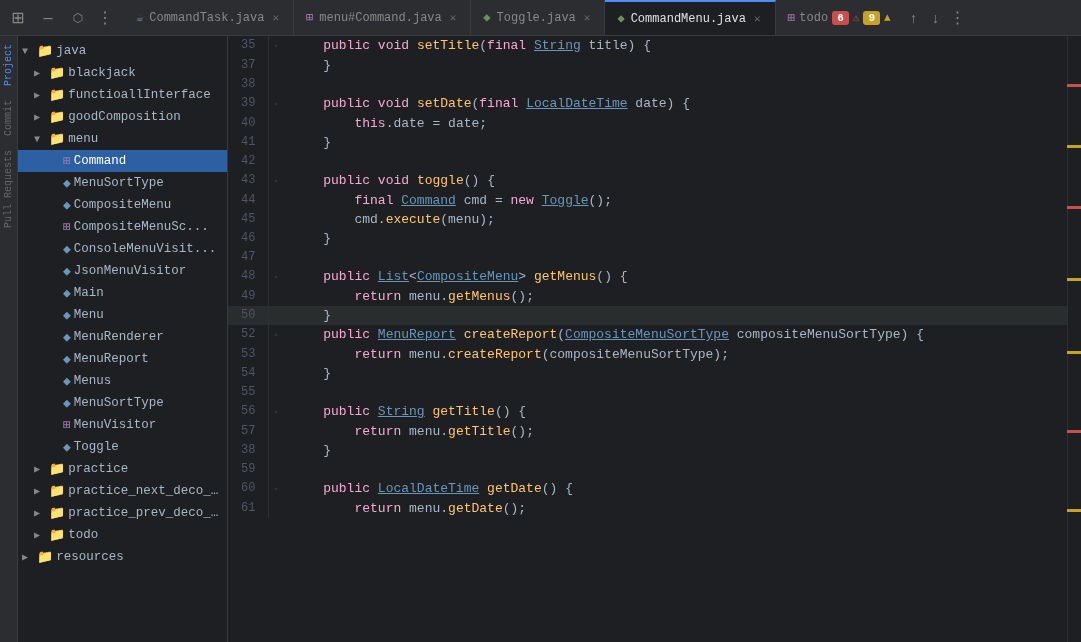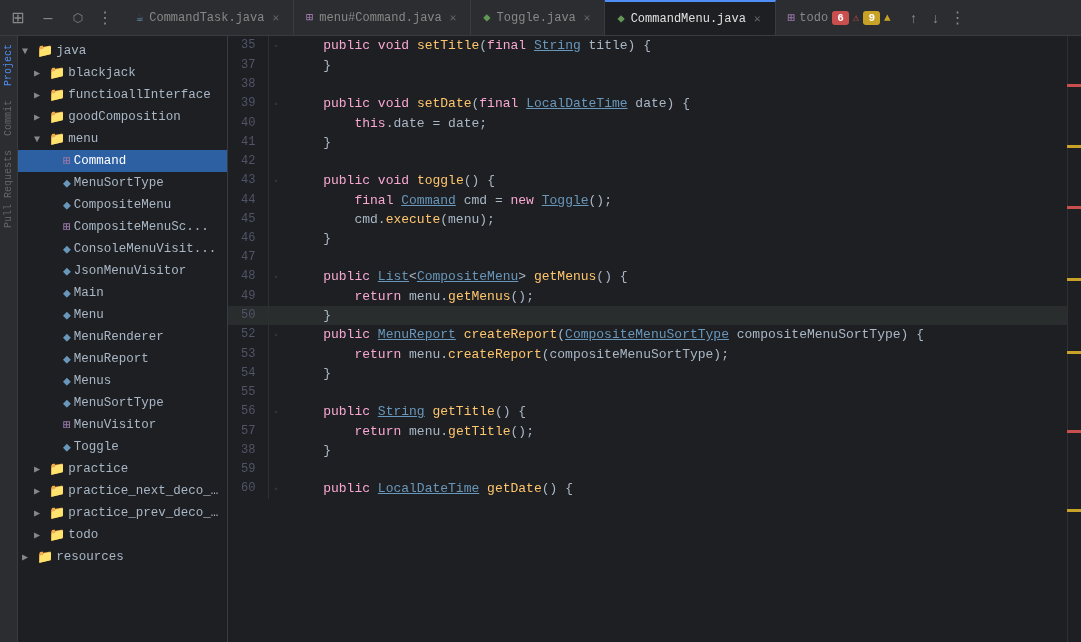--- a/index.html
+++ b/index.html
@@ -579,20 +579,25 @@
             <tr class="code-line">
               <td class="line-num">59</td>
               <td class="line-gutter"></td>
               <td class="line-code">&nbsp;</td>
             </tr>
             <tr class="code-line">
               <td class="line-num">60</td>
               <td class="line-gutter"><span class="gutter-dot">◦</span></td>
               <td class="line-code"><span class="plain">    </span><span class="kw">public</span><span class="plain"> </span><span class="type">LocalDateTime</span><span class="plain"> </span><span class="fn">getDate</span><span class="punc">(</span><span class="punc">)</span><span class="plain"> </span><span class="punc">{</span></td>
             </tr>
+            <tr class="code-line">
+              <td class="line-num">61</td>
+              <td class="line-gutter"></td>
+              <td class="line-code"><span class="plain">        </span><span class="kw">return</span><span class="plain"> </span><span class="plain">menu</span><span class="punc">.</span><span class="fn">getDate</span><span class="punc">(</span><span class="punc">)</span><span class="punc">;</span></td>
+            </tr>
           </tbody>
       </table>
     </div>
 
     <div class="right-bar">
       <div class="right-bar-mark mark-error" style="top:8%;"></div>
       <div class="right-bar-mark mark-warn" style="top:18%;"></div>
       <div class="right-bar-mark mark-error" style="top:28%;"></div>
       <div class="right-bar-mark mark-warn" style="top:40%;"></div>
       <div class="right-bar-mark mark-warn" style="top:52%;"></div>

